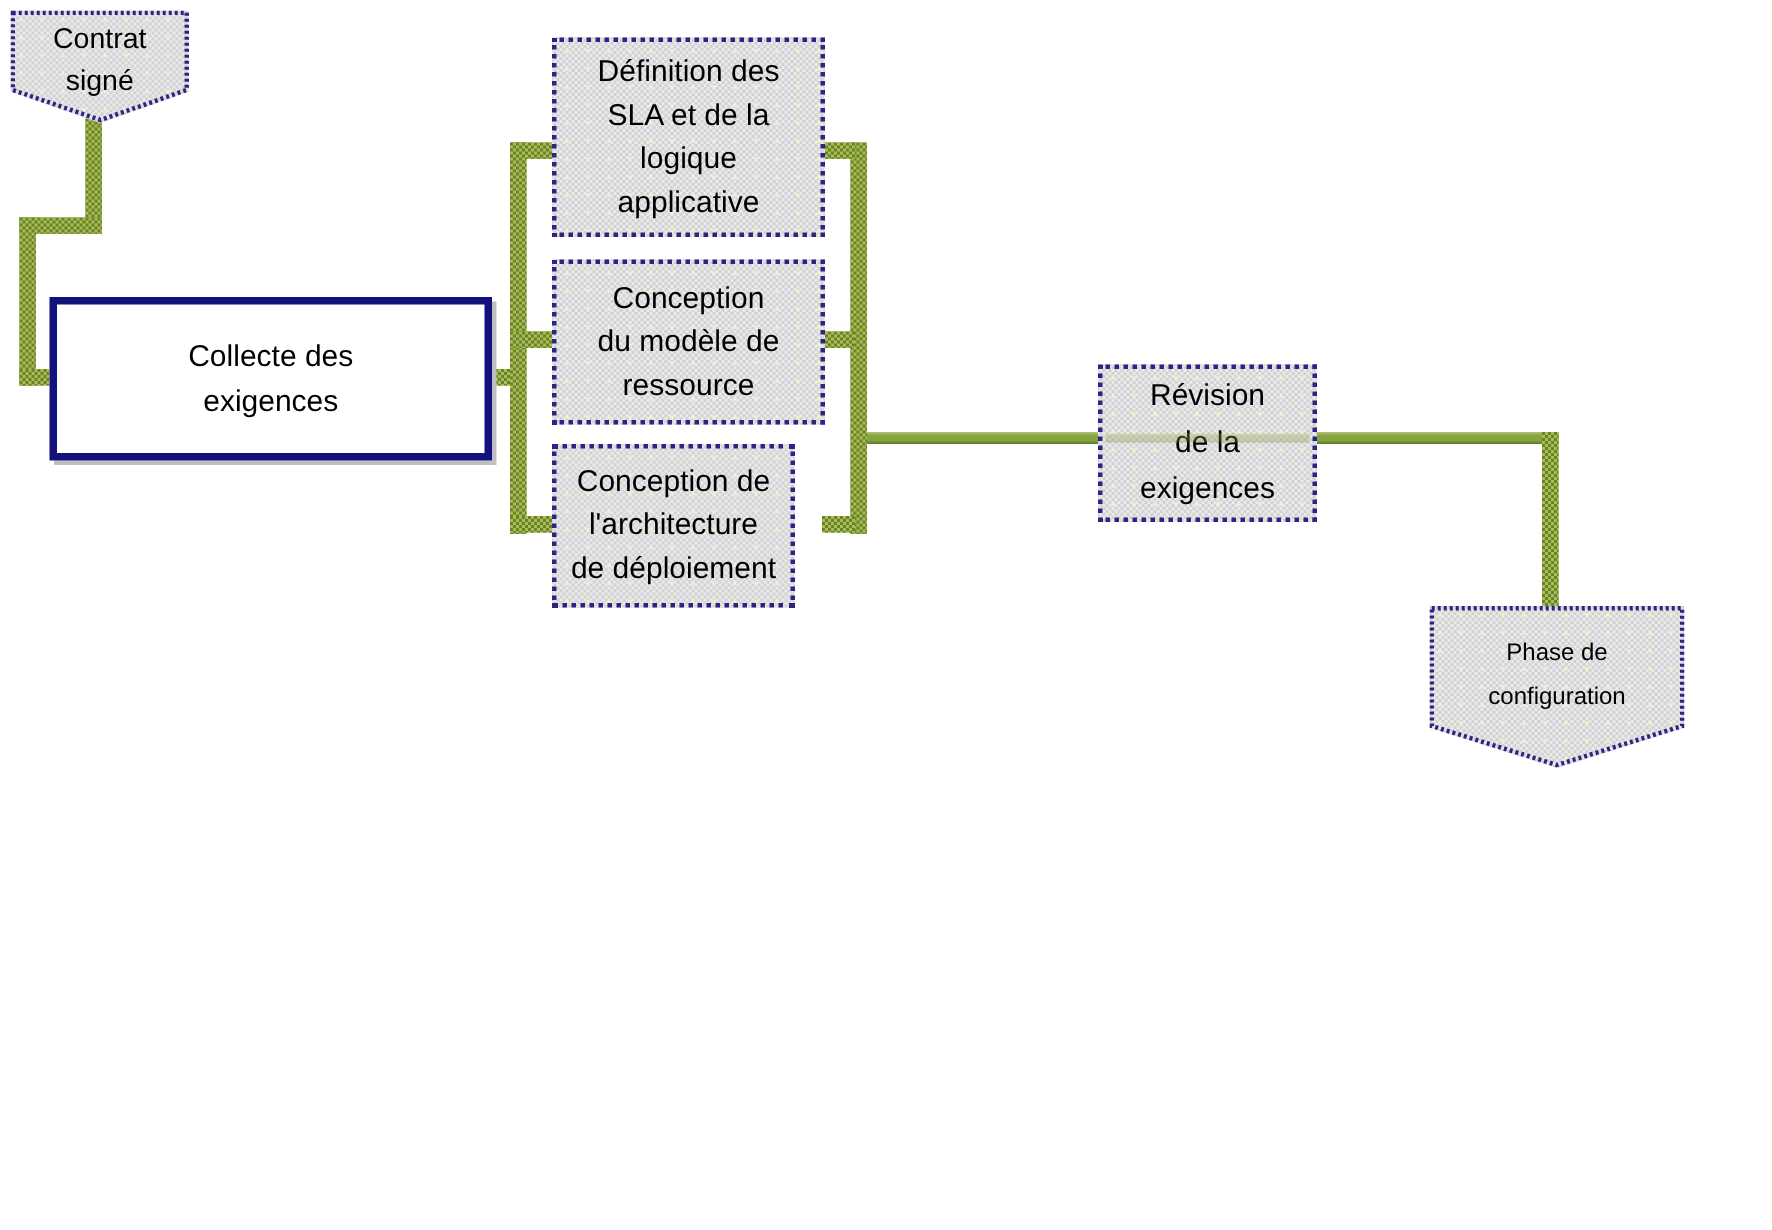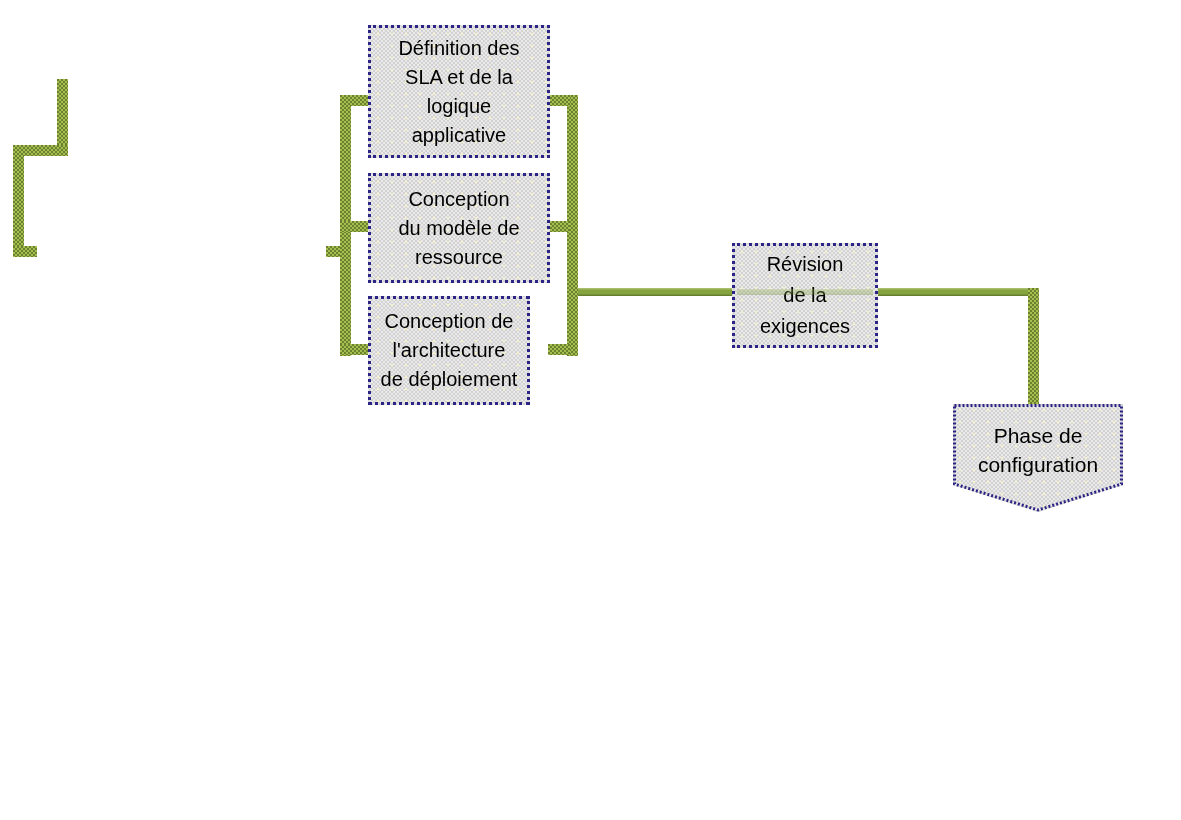--- a/index.html
+++ b/index.html
@@ -39,21 +39,21 @@
     box-shadow:3px 3px 0 #c0c0c0;
   }
   .label{white-space:pre-line;font-size:20px;line-height:29px;}
   .lh30{line-height:30px;}
   .lh31{line-height:31px;}
   .pent{position:absolute;}
   .pent-fill{position:absolute;left:0;top:0;right:0;bottom:0;}
   .pent-svg{position:absolute;left:0;top:0;display:block;}
   .pent-label{
     position:absolute;left:0;right:0;text-align:center;
-    white-space:pre-line;font-size:21px;line-height:28px;
+    white-space:pre-line;font-size:16px;line-height:28px;
   }
 </style>
 </head>
 <body>
 
 <div class="canvas">
 
   <div class="gline" style="left:57px;top:79px;width:11px;height:73px;"></div>
   <div class="gline" style="left:13px;top:145px;width:55px;height:11px;"></div>
   <div class="gline" style="left:13px;top:145px;width:11px;height:112px;"></div>
@@ -68,21 +68,33 @@
 
   <div class="gline" style="left:567px;top:95px;width:11px;height:261px;"></div>
   <div class="gline" style="left:548px;top:95px;width:22px;height:11px;"></div>
   <div class="gline" style="left:548px;top:221px;width:22px;height:11px;"></div>
   <div class="gline" style="left:548px;top:344px;width:22px;height:11px;"></div>
 
   <div class="gline-thin" style="left:578px;top:288px;width:154px;height:8px;"></div>
   <div class="gline-thin" style="left:878px;top:288px;width:161px;height:8px;"></div>
   <div class="gline" style="left:1028px;top:288px;width:11px;height:116px;"></div>
 
+  <div class="pent" style="left:7px;top:7px;width:119px;height:75px;">
+    <div class="pent-fill dotted-fill" style="clip-path:polygon(0px 0px,119px 0px,119px 54px,60px 75px,0px 54px);"></div>
+    <svg class="pent-svg" width="119" height="75" viewBox="0 0 119 75">
+      <polygon points="1.5,1.5 117.5,1.5 117.5,53 60,73 1.5,53" fill="none" stroke="#2b2484" stroke-width="3" stroke-dasharray="2,2"></polygon>
+    </svg>
+    <div class="pent-label" style="top:6px;font-size:19px;">Contrat
+signé</div>
+  </div>
 
+  <div class="node-box solid-box" style="left:33px;top:198px;width:295px;height:109px;">
+    <div class="label lh30">Collecte des
+exigences</div>
+  </div>
 
   <div class="node-box dotted-fill dotted-border" style="left:368px;top:25px;width:182px;height:133px;">
     <div class="label">Définition des
 SLA et de la
 logique
 applicative</div>
   </div>
 
   <div class="node-box dotted-fill dotted-border" style="left:368px;top:173px;width:182px;height:110px;">
     <div class="label">Conception

